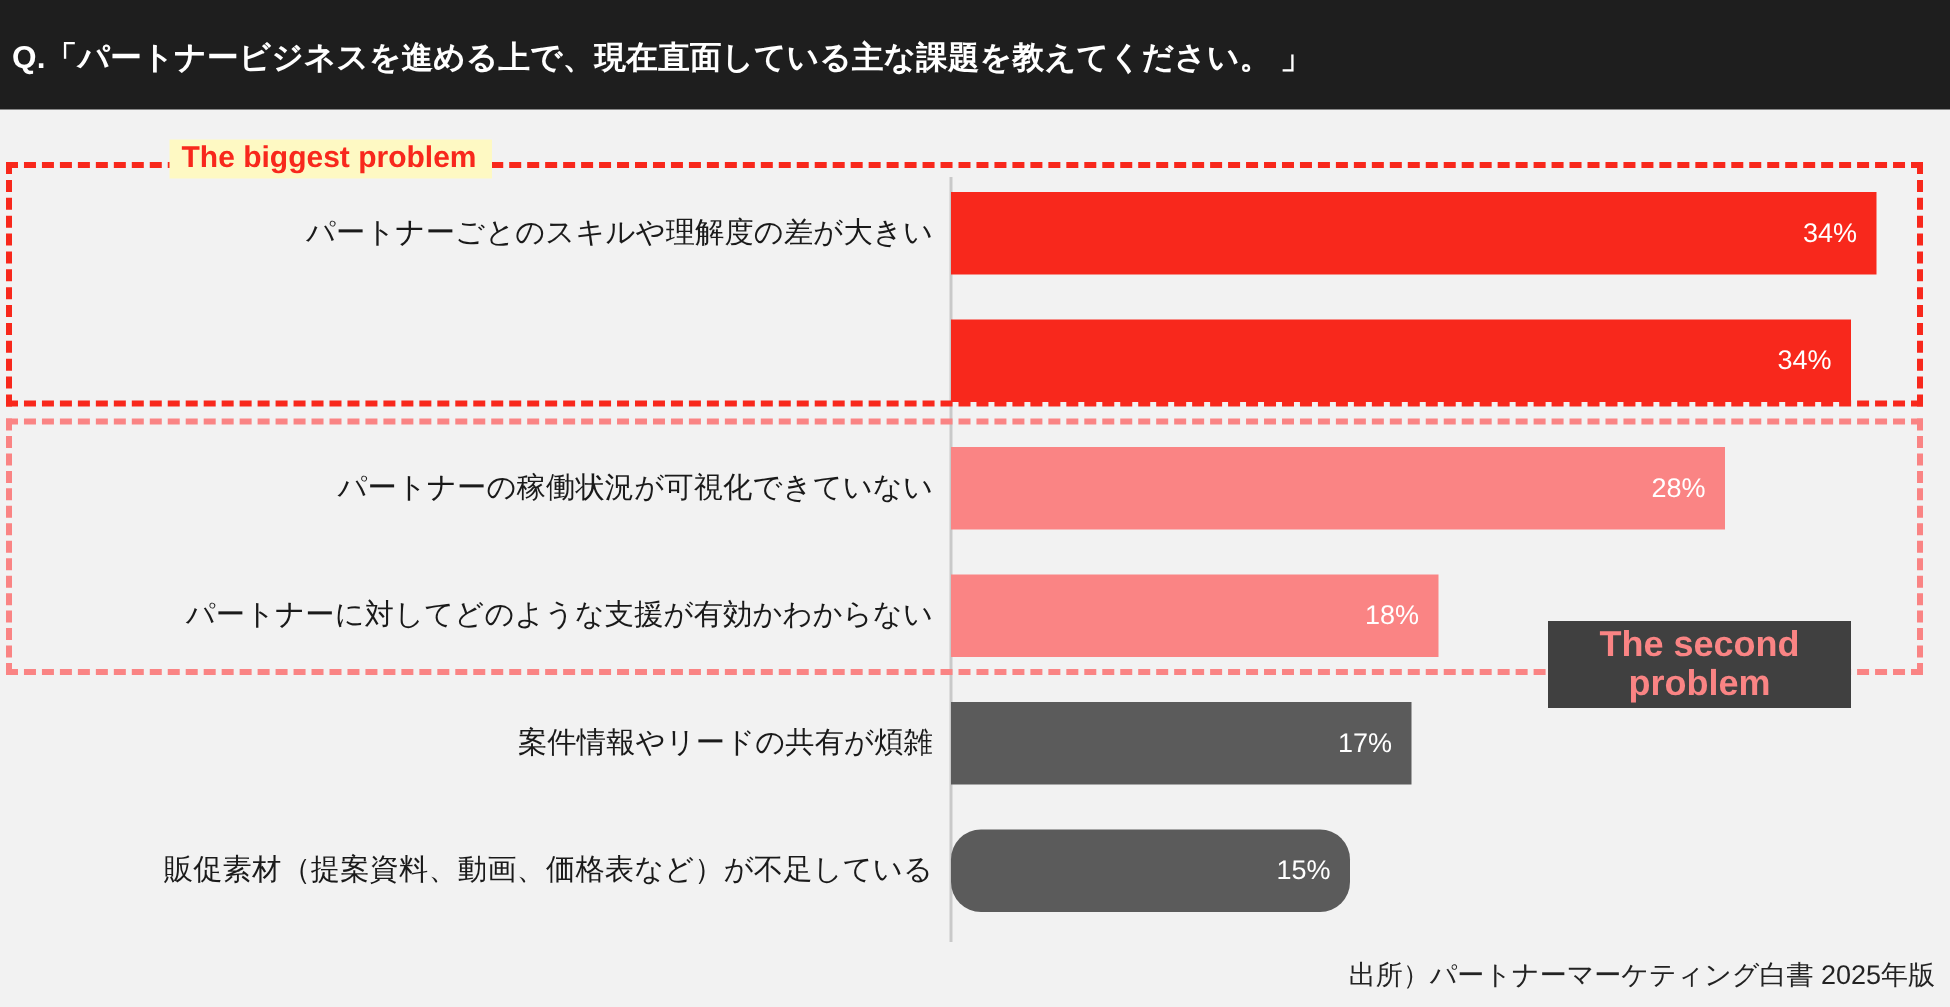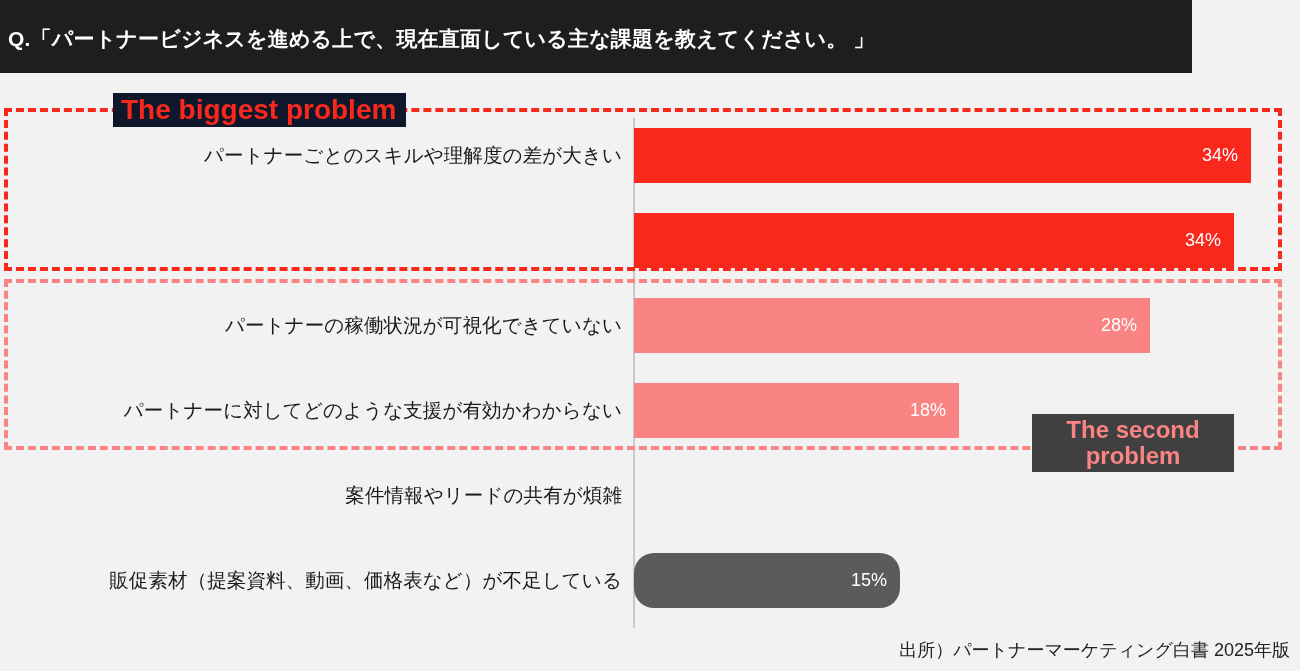--- a/index.html
+++ b/index.html
@@ -13,21 +13,21 @@
     background: #f2f2f2;
     font-family: "Liberation Sans", "DejaVu Sans", sans-serif;
     overflow: hidden;
     position: relative;
   }
 
   
   #header-band {
     position: absolute;
     left: 0; top: 0;
-    width: 1192px;
+    width: 1300px;
     height: 73px;
     background: #1e1e1e;
     box-sizing: border-box;
   }
   #question-title {
     position: absolute;
     left: 8px;
     top: 28px;
     color: #ffffff;
     font-size: 21px;
@@ -78,23 +78,23 @@
   }
 
   .annotation-label {
     position: absolute;
     font-weight: bold;
     line-height: 1.08;
   }
   #biggest-problem-label {
     left: 113px;
     top: 20px;
-    font-size: 28px;
+    font-size: 20px;
     color: #f8281c;
-    background: #0f172a;
+    background: #fef9c3;
     padding: 2px 10px 2px 8px;
     white-space: nowrap;
   }
   #second-problem-label {
     left: 1032px;
     top: 341px;
     width: 190px;
     font-size: 24px;
     color: #fa8484;
     background: #404040;
@@ -201,20 +201,25 @@
     <div class="bar-category-label">パートナーに対してどのような支援が有効かわからない</div>
     <div class="bar-track">
       <div class="bar-fill bar-secondary" style="width: 313px; background: rgb(250, 132, 132);">
         <span class="bar-value-label">18%</span>
       </div>
     </div>
   </div>
 
   <div class="bar-row" style="top:395px;">
     <div class="bar-category-label">案件情報やリードの共有が煩雑</div>
+    <div class="bar-track">
+      <div class="bar-fill bar-tertiary" style="width: 307px; background: rgb(91, 91, 91);">
+        <span class="bar-value-label">17%</span>
+      </div>
+    </div>
   </div>
 
   <div class="bar-row" style="top:480px;">
     <div class="bar-category-label">販促素材（提案資料、動画、価格表など）が不足している</div>
     <div class="bar-track">
       <div class="bar-fill bar-tertiary" style="width: 266px; background: rgb(91, 91, 91); border-radius: 20px;">
         <span class="bar-value-label">15%</span>
       </div>
     </div>
   </div>

